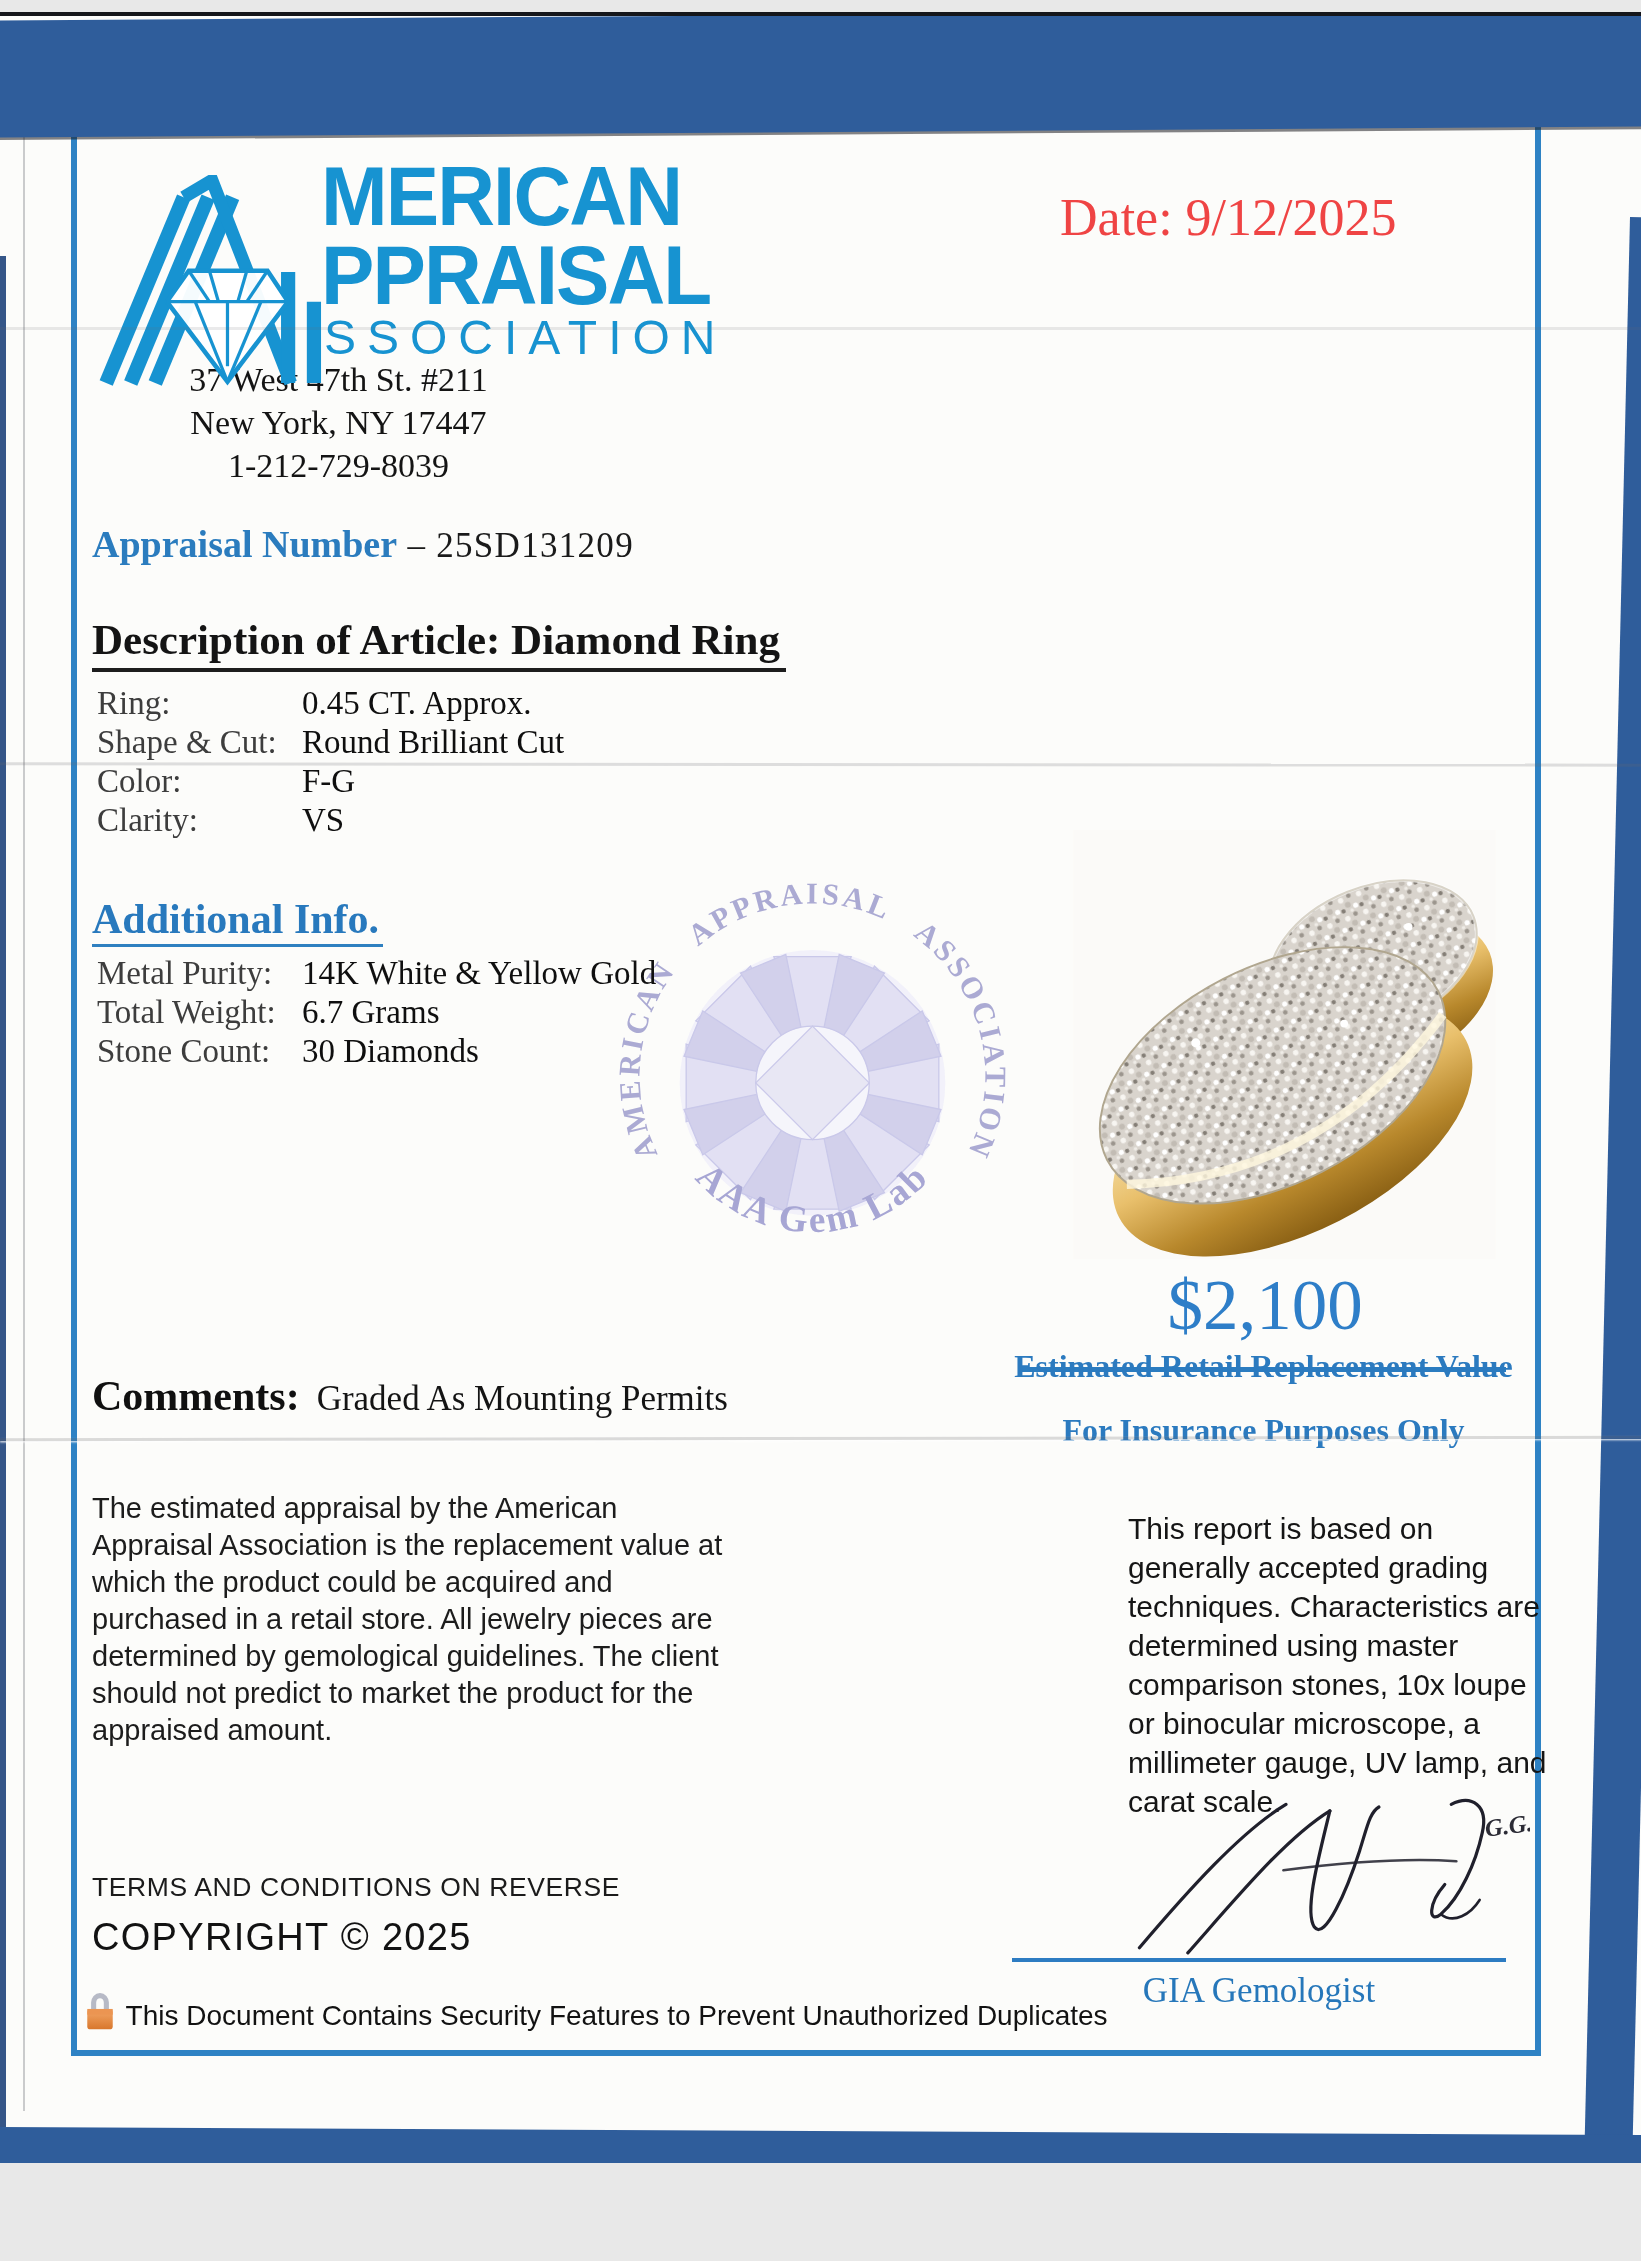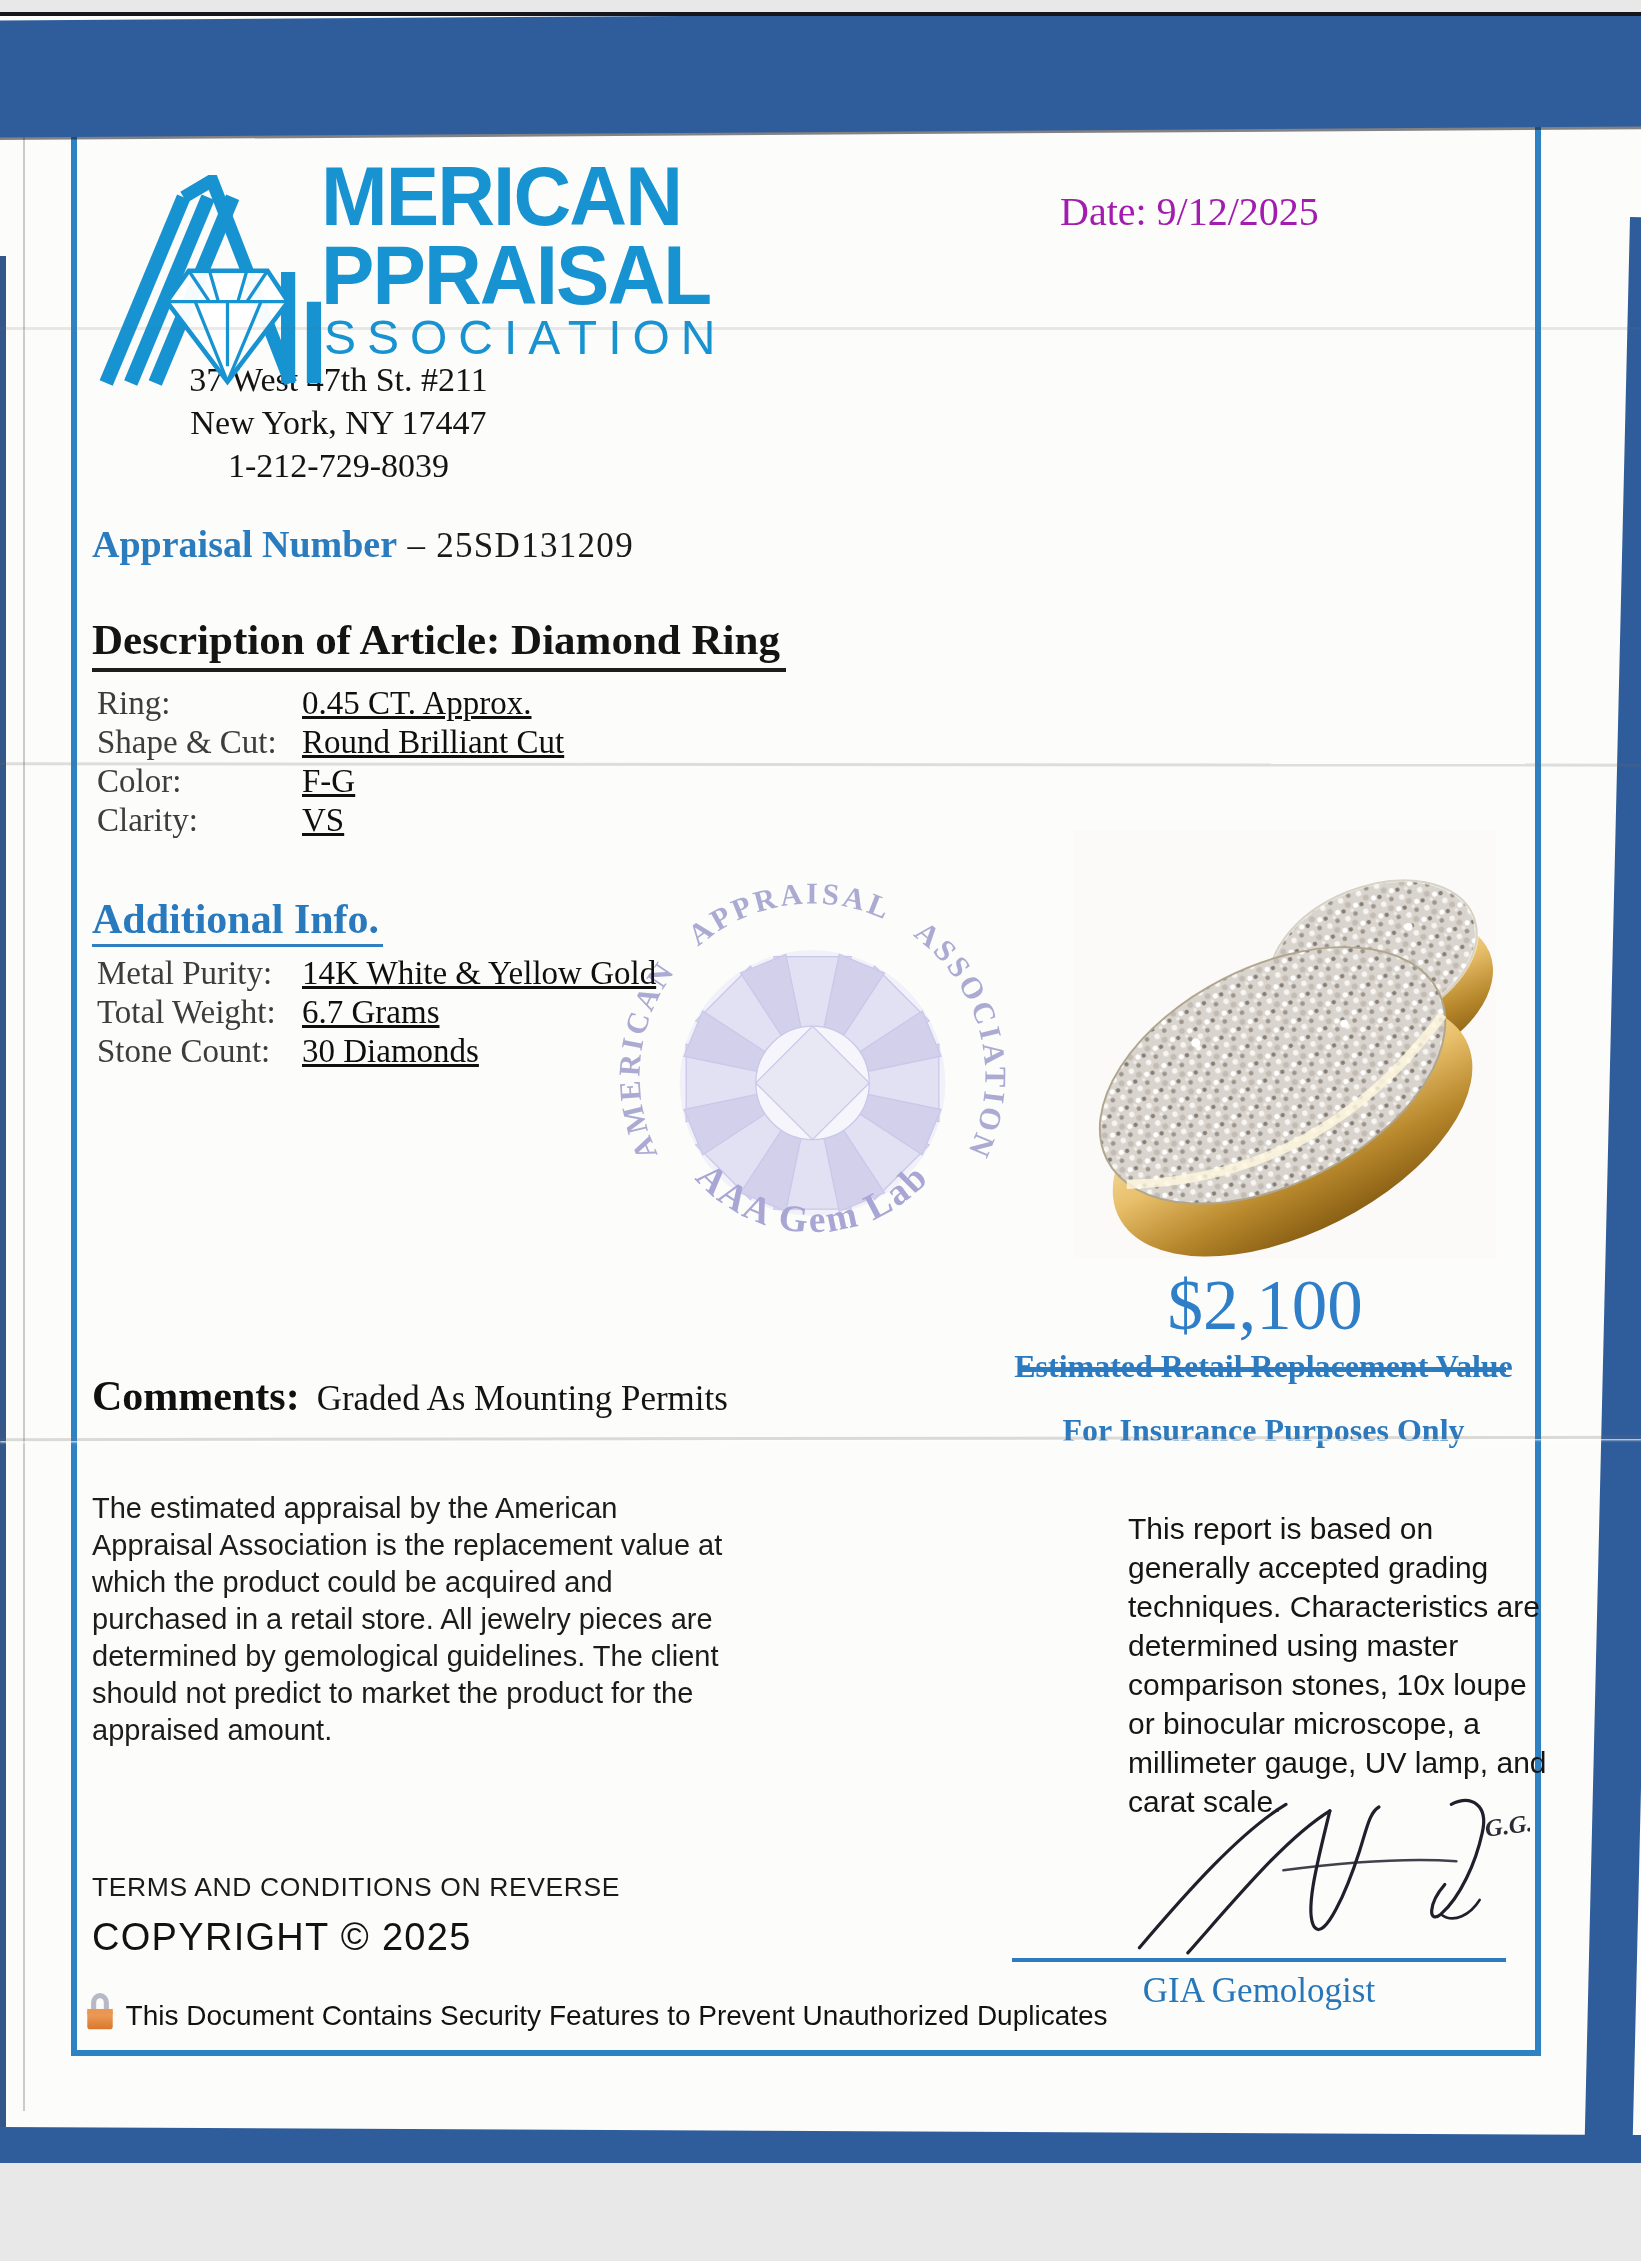--- a/index.html
+++ b/index.html
@@ -19,35 +19,35 @@
   .crease.c1{top:315px;opacity:.55;}
   .crease.c2{top:751px;opacity:.8;transform:rotate(0.05deg);}
   .crease.c3{top:1425px;opacity:.9;transform:rotate(-0.08deg);box-shadow:0 1.3px 1.9px rgba(255,255,255,.9);}
 
   
   .logo-text{color:#1793d1;font-family:"Liberation Sans", sans-serif;font-weight:bold;line-height:1;}
   .logo-l1{left:321px;top:143px;font-size:80px;letter-spacing:-1.9px;transform:scaleY(1.04);transform-origin:0 0;}
   .logo-l2{left:321px;top:222px;font-size:80px;letter-spacing:-1.9px;transform:scaleY(1.04);transform-origin:0 0;}
   .logo-l3{left:324px;top:302px;font-size:48px;font-weight:normal;letter-spacing:11px;}
 
-  .date-line{left:1060px;top:176px;font-size:40px;color:#a21caf;text-align:center;}
+  .date-line{left:1060px;top:176px;font-size:52px;color:#ef4444;text-align:center;}
 
   .address{left:148px;top:346px;width:381px;text-align:center;font-size:34px;line-height:43px;color:#141414;}
 
   .appraisal-row{left:92px;top:510px;}
   .appraisal-label{font-size:38px;font-weight:600;color:#2b7cbe;}
   .appraisal-value{font-size:35px;color:#1a1a1a;margin-left:10.3px;letter-spacing:1.3px;}
 
   .desc-heading{left:92px;top:603px;font-size:43px;font-weight:600;color:#141414;
     border-bottom:4.5px solid #1d1d1d;padding:0 6.5px 3.9px 0;}
 
   .attr-grid{display:grid;grid-template-columns:205px auto;font-size:33px;line-height:39px;}
   .attrs{left:97px;top:672px;width:581px;}
   .attr-label{color:#3d3d3d;}
-  .attr-value{color:#0f0f0f;text-decoration:underline;}
+  .attr-value{color:#0f0f0f;}
 
   .addl-heading{left:92px;top:883px;font-size:42px;font-weight:600;color:#2879bd;
     border-bottom:3.9px solid #2f80c0;padding:0 3.9px 1.3px 0;}
   .addl{left:97px;top:942px;width:645px;z-index:10;}
 
   .seal{left:603px;top:853px;z-index:8;opacity:.9;}
   .ring-photo{left:1073px;top:818px;z-index:7;}
 
   .amount{left:1020px;top:1253px;width:490px;text-align:center;font-size:71px;color:#2e7ec8;z-index:10;}
   .val-line{left:1021px;top:1355px;width:485px;height:4.5px;background:#2b7cc0;z-index:10;}

